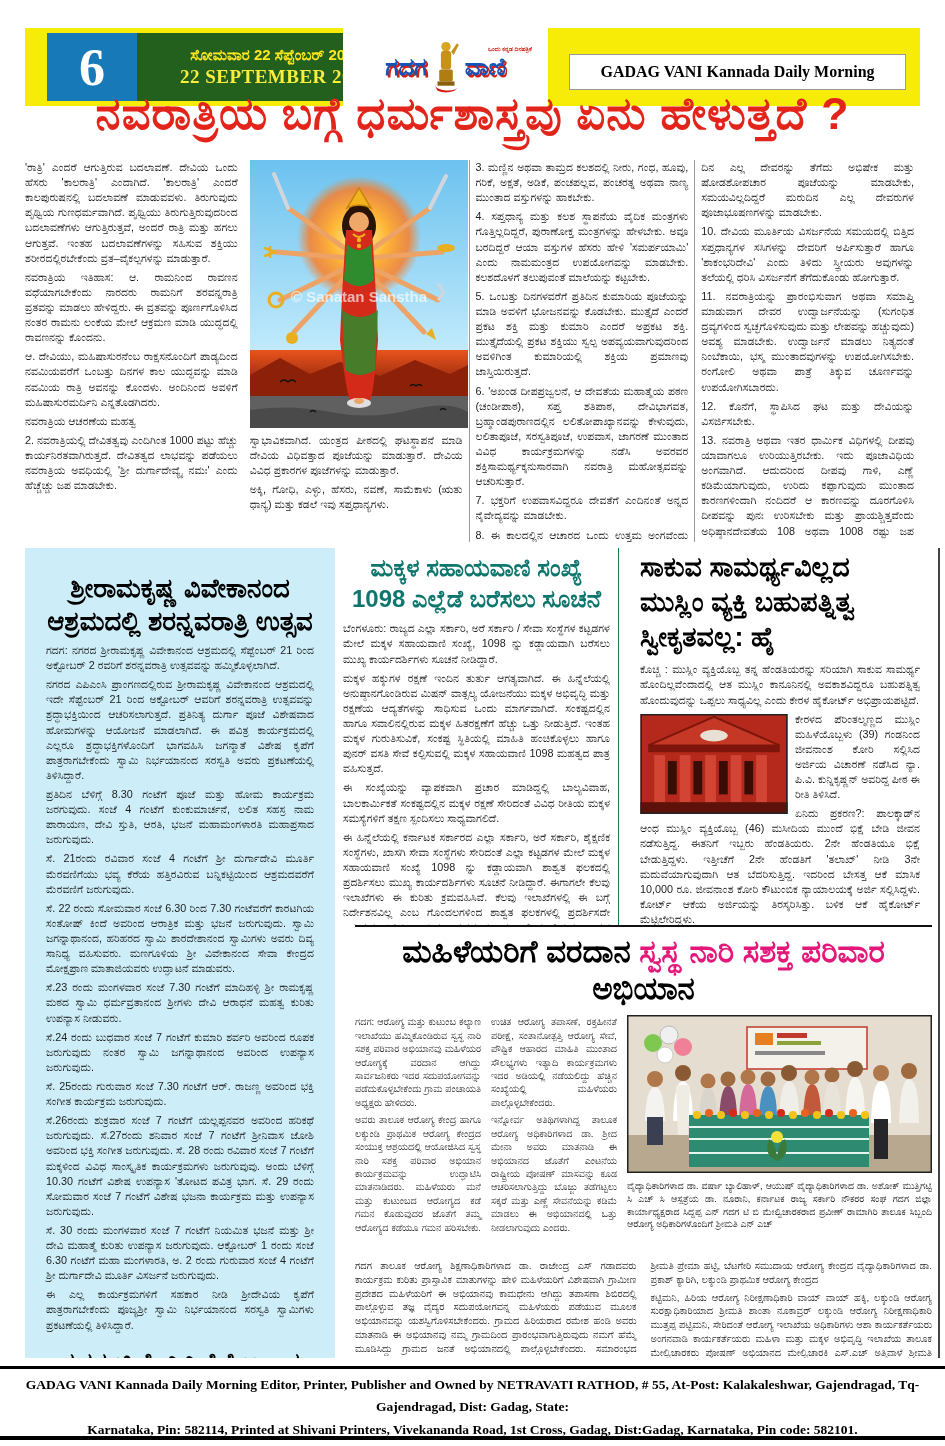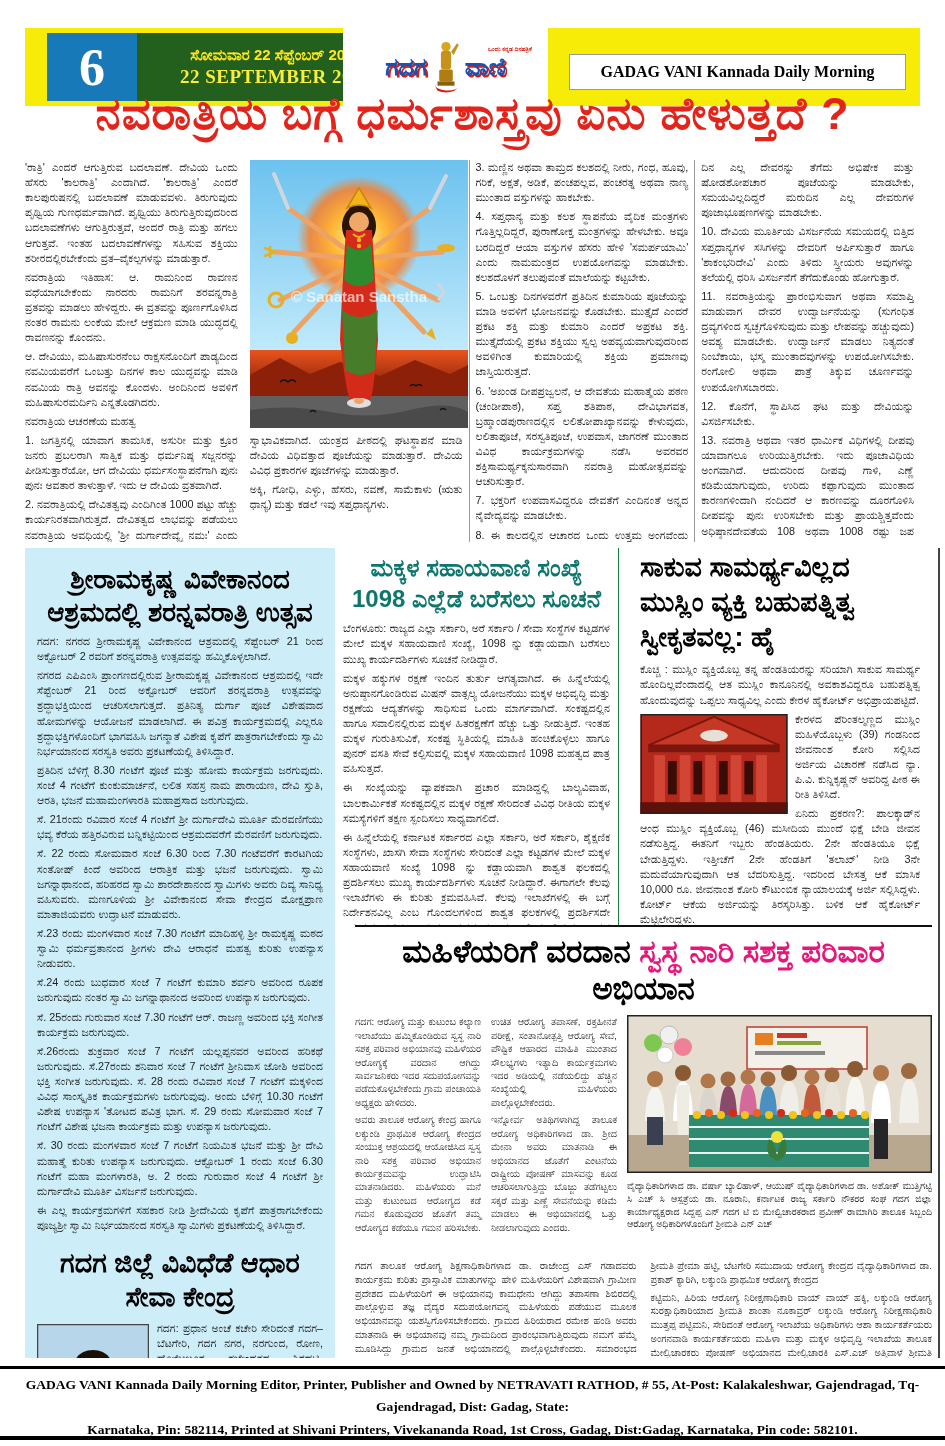--- a/index.html
+++ b/index.html
@@ -27,21 +27,21 @@
   
   .mainart{position:absolute;left:25px;top:160px;width:895px;height:382px;display:flex;overflow:hidden;}
   .ncol{font-size:10.8px;line-height:1.4;text-align:justify;color:#1c1c1c;}
   .ncol p{margin:0 0 4px 0;}
   .mcol{width:218px;padding:0 6px 0 0;overflow:hidden;}
   .mcol+.mcol{padding-left:6px;}
   .mcol.rule{border-left:1px solid #9a9a9a;}
   .imgcol svg{display:block;margin:0 0 5px 0;}
   
   .leftcol{position:absolute;left:25px;top:548px;width:310px;height:810px;background:#cdeef8;
-           overflow:hidden;padding:5px;box-sizing:border-box;}
+           overflow:hidden;padding:14px;box-sizing:border-box;}
   .leftcol h2{margin:10px 4px 6px 4px;text-align:center;font-size:26px;line-height:1.25;color:#000;}
   .leftcol .ncol{padding:0 7px;}
   .midcol{position:absolute;left:343px;top:548px;width:267px;height:377px;overflow:hidden;}
   .midcol h2{margin:4px 0 7px 0;text-align:center;font-size:24px;line-height:1.3;color:#0f766e;}
   .rightcol{position:absolute;left:618px;top:548px;width:302px;height:377px;overflow:hidden;
             border-left:1px solid #15803d;padding-left:21px;box-sizing:border-box;}
   .rightcol h2{margin:2px 0 7px 0;text-align:left;font-size:27px;line-height:1.3;color:#000;}
   .photo-court{float:left;margin:2px 7px 3px 0;}
   .aadhaar-h{margin-top:14px !important;font-size:27px !important;}
   .photo-man{float:left;margin:3px 8px 3px 0;}
@@ -91,21 +91,20 @@
   </div>
 
   <h1 class="mainhead">ನವರಾತ್ರಿಯ ಬಗ್ಗೆ ಧರ್ಮಶಾಸ್ತ್ರವು ಏನು ಹೇಳುತ್ತದೆ ?</h1>
 
   <div class="mainart">
     <div class="ncol mcol">
         <p>'ರಾತ್ರಿ' ಎಂದರೆ ಆಗುತ್ತಿರುವ ಬದಲಾವಣೆ. ದೇವಿಯ ಒಂದು ಹೆಸರು 'ಕಾಲರಾತ್ರಿ' ಎಂದಾಗಿದೆ. 'ಕಾಲರಾತ್ರಿ' ಎಂದರೆ ಕಾಲಪುರುಷನಲ್ಲಿ ಬದಲಾವಣೆ ಮಾಡುವವಳು. ತಿರುಗುವುದು ಪೃಥ್ವಿಯ ಗುಣಧರ್ಮವಾಗಿದೆ. ಪೃಥ್ವಿಯು ತಿರುಗುತ್ತಿರುವುದರಿಂದ ಬದಲಾವಣೆಗಳು ಆಗುತ್ತಿರುತ್ತವೆ, ಅಂದರೆ ರಾತ್ರಿ ಮತ್ತು ಹಗಲು ಆಗುತ್ತವೆ. ಇಂತಹ ಬದಲಾವಣೆಗಳನ್ನು ಸಹಿಸುವ ಶಕ್ತಿಯು ಶರೀರದಲ್ಲಿರಬೇಕೆಂದು ವ್ರತ–ವೈಕಲ್ಪಗಳನ್ನು ಮಾಡುತ್ತಾರೆ.</p>
         <p>ನವರಾತ್ರಿಯ ಇತಿಹಾಸ: ಆ. ರಾಮನಿಂದ ರಾವಣನ ವಧೆಯಾಗಬೇಕೆಂದು ನಾರದರು ರಾಮನಿಗೆ ಶರವನ್ನರಾತ್ರಿ ವ್ರತವನ್ನು ಮಾಡಲು ಹೇಳಿದ್ದರು. ಈ ವ್ರತವನ್ನು ಪೂರ್ಣಗೊಳಿಸಿದ ನಂತರ ರಾಮನು ಲಂಕೆಯ ಮೇಲೆ ಆಕ್ರಮಣ ಮಾಡಿ ಯುದ್ಧದಲ್ಲಿ ರಾವಣನನ್ನು ಕೊಂದನು.</p>
         <p>ಆ. ದೇವಿಯು, ಮಹಿಷಾಸುರನೆಂಬ ರಾಕ್ಷಸನೊಂದಿಗೆ ಪಾಡ್ಯದಿಂದ ನವಮಿಯವರೆಗೆ ಒಂಬತ್ತು ದಿನಗಳ ಕಾಲ ಯುದ್ಧವನ್ನು ಮಾಡಿ ನವಮಿಯ ರಾತ್ರಿ ಅವನನ್ನು ಕೊಂದಳು. ಅಂದಿನಿಂದ ಅವಳಿಗೆ ಮಹಿಷಾಸುರಮರ್ದಿನಿ ಎನ್ನತೊಡಗಿದರು.</p>
         <p>ನವರಾತ್ರಿಯ ಆಚರಣೆಯ ಮಹತ್ವ</p>
-        <p>1. ಜಗತ್ತಿನಲ್ಲಿ ಯಾವಾಗ ತಾಮಸಿಕ, ಅಸುರೀ ಮತ್ತು ಕ್ರೂರ ಜನರು ಪ್ರಬಲರಾಗಿ ಸಾತ್ವಿಕ ಮತ್ತು ಧರ್ಮನಿಷ್ಠ ಸಜ್ಜನರನ್ನು ಪೀಡಿಸುತ್ತಾರೆಯೋ, ಆಗ ದೇವಿಯು ಧರ್ಮಸಂಸ್ಥಾಪನೆಗಾಗಿ ಪುನಃ ಪುನಃ ಅವತಾರ ತಾಳುತ್ತಾಳೆ. ಇದು ಆ ದೇವಿಯ ವ್ರತವಾಗಿದೆ.</p>
         <p>2. ನವರಾತ್ರಿಯಲ್ಲಿ ದೇವಿತತ್ವವು ಎಂದಿಗಿಂತ 1000 ಪಟ್ಟು ಹೆಚ್ಚು ಕಾರ್ಯನಿರತವಾಗಿರುತ್ತದೆ. ದೇವಿತತ್ವದ ಲಾಭವನ್ನು ಪಡೆಯಲು ನವರಾತ್ರಿಯ ಅವಧಿಯಲ್ಲಿ 'ಶ್ರೀ ದುರ್ಗಾದೇವ್ಯೈ ನಮಃ' ಎಂದು ಹೆಚ್ಚೆಚ್ಚು ಜಪ ಮಾಡಬೇಕು.</p>
       </div>
     <div class="ncol mcol imgcol">
       <svg width="218" height="268" viewBox="0 0 218 268">
         <defs>
           <linearGradient id="sky" x1="0" y1="0" x2="0" y2="1">
             <stop offset="0" stop-color="#6cc2ef"></stop>
               <stop offset="0.7" stop-color="#bfe9fb"></stop>
               <stop offset="1" stop-color="#e8f8ff"></stop>
           </linearGradient>

